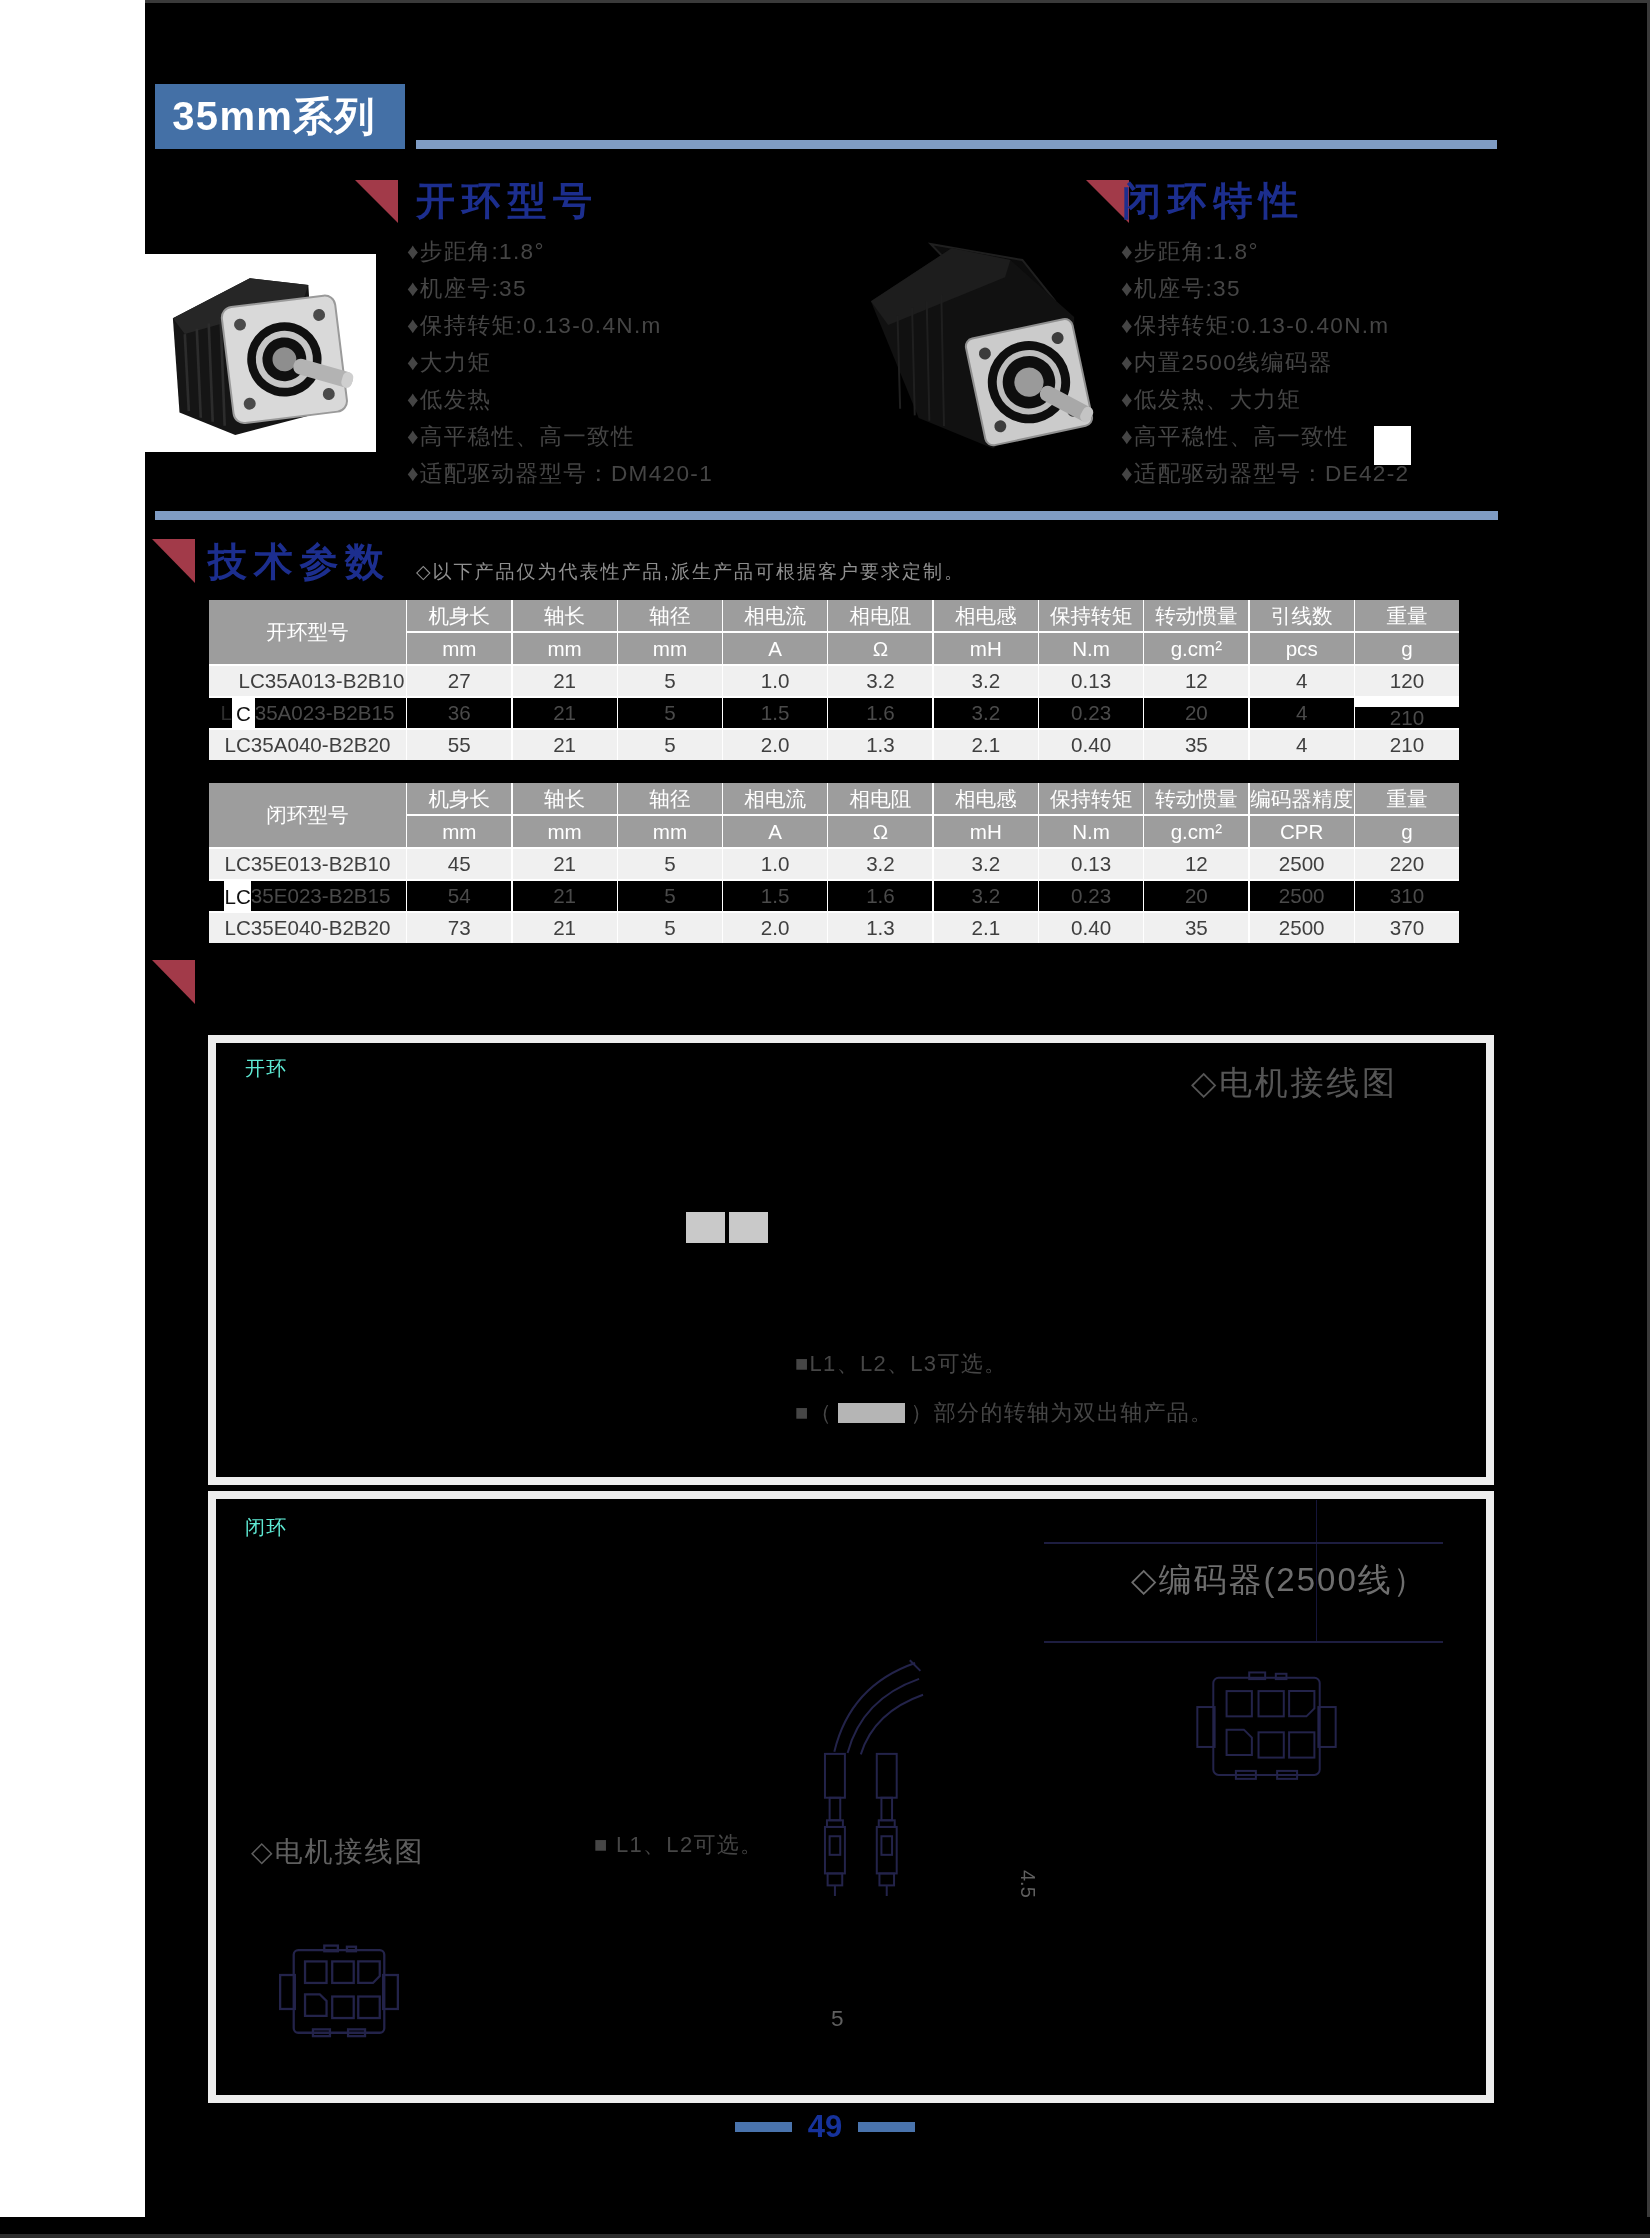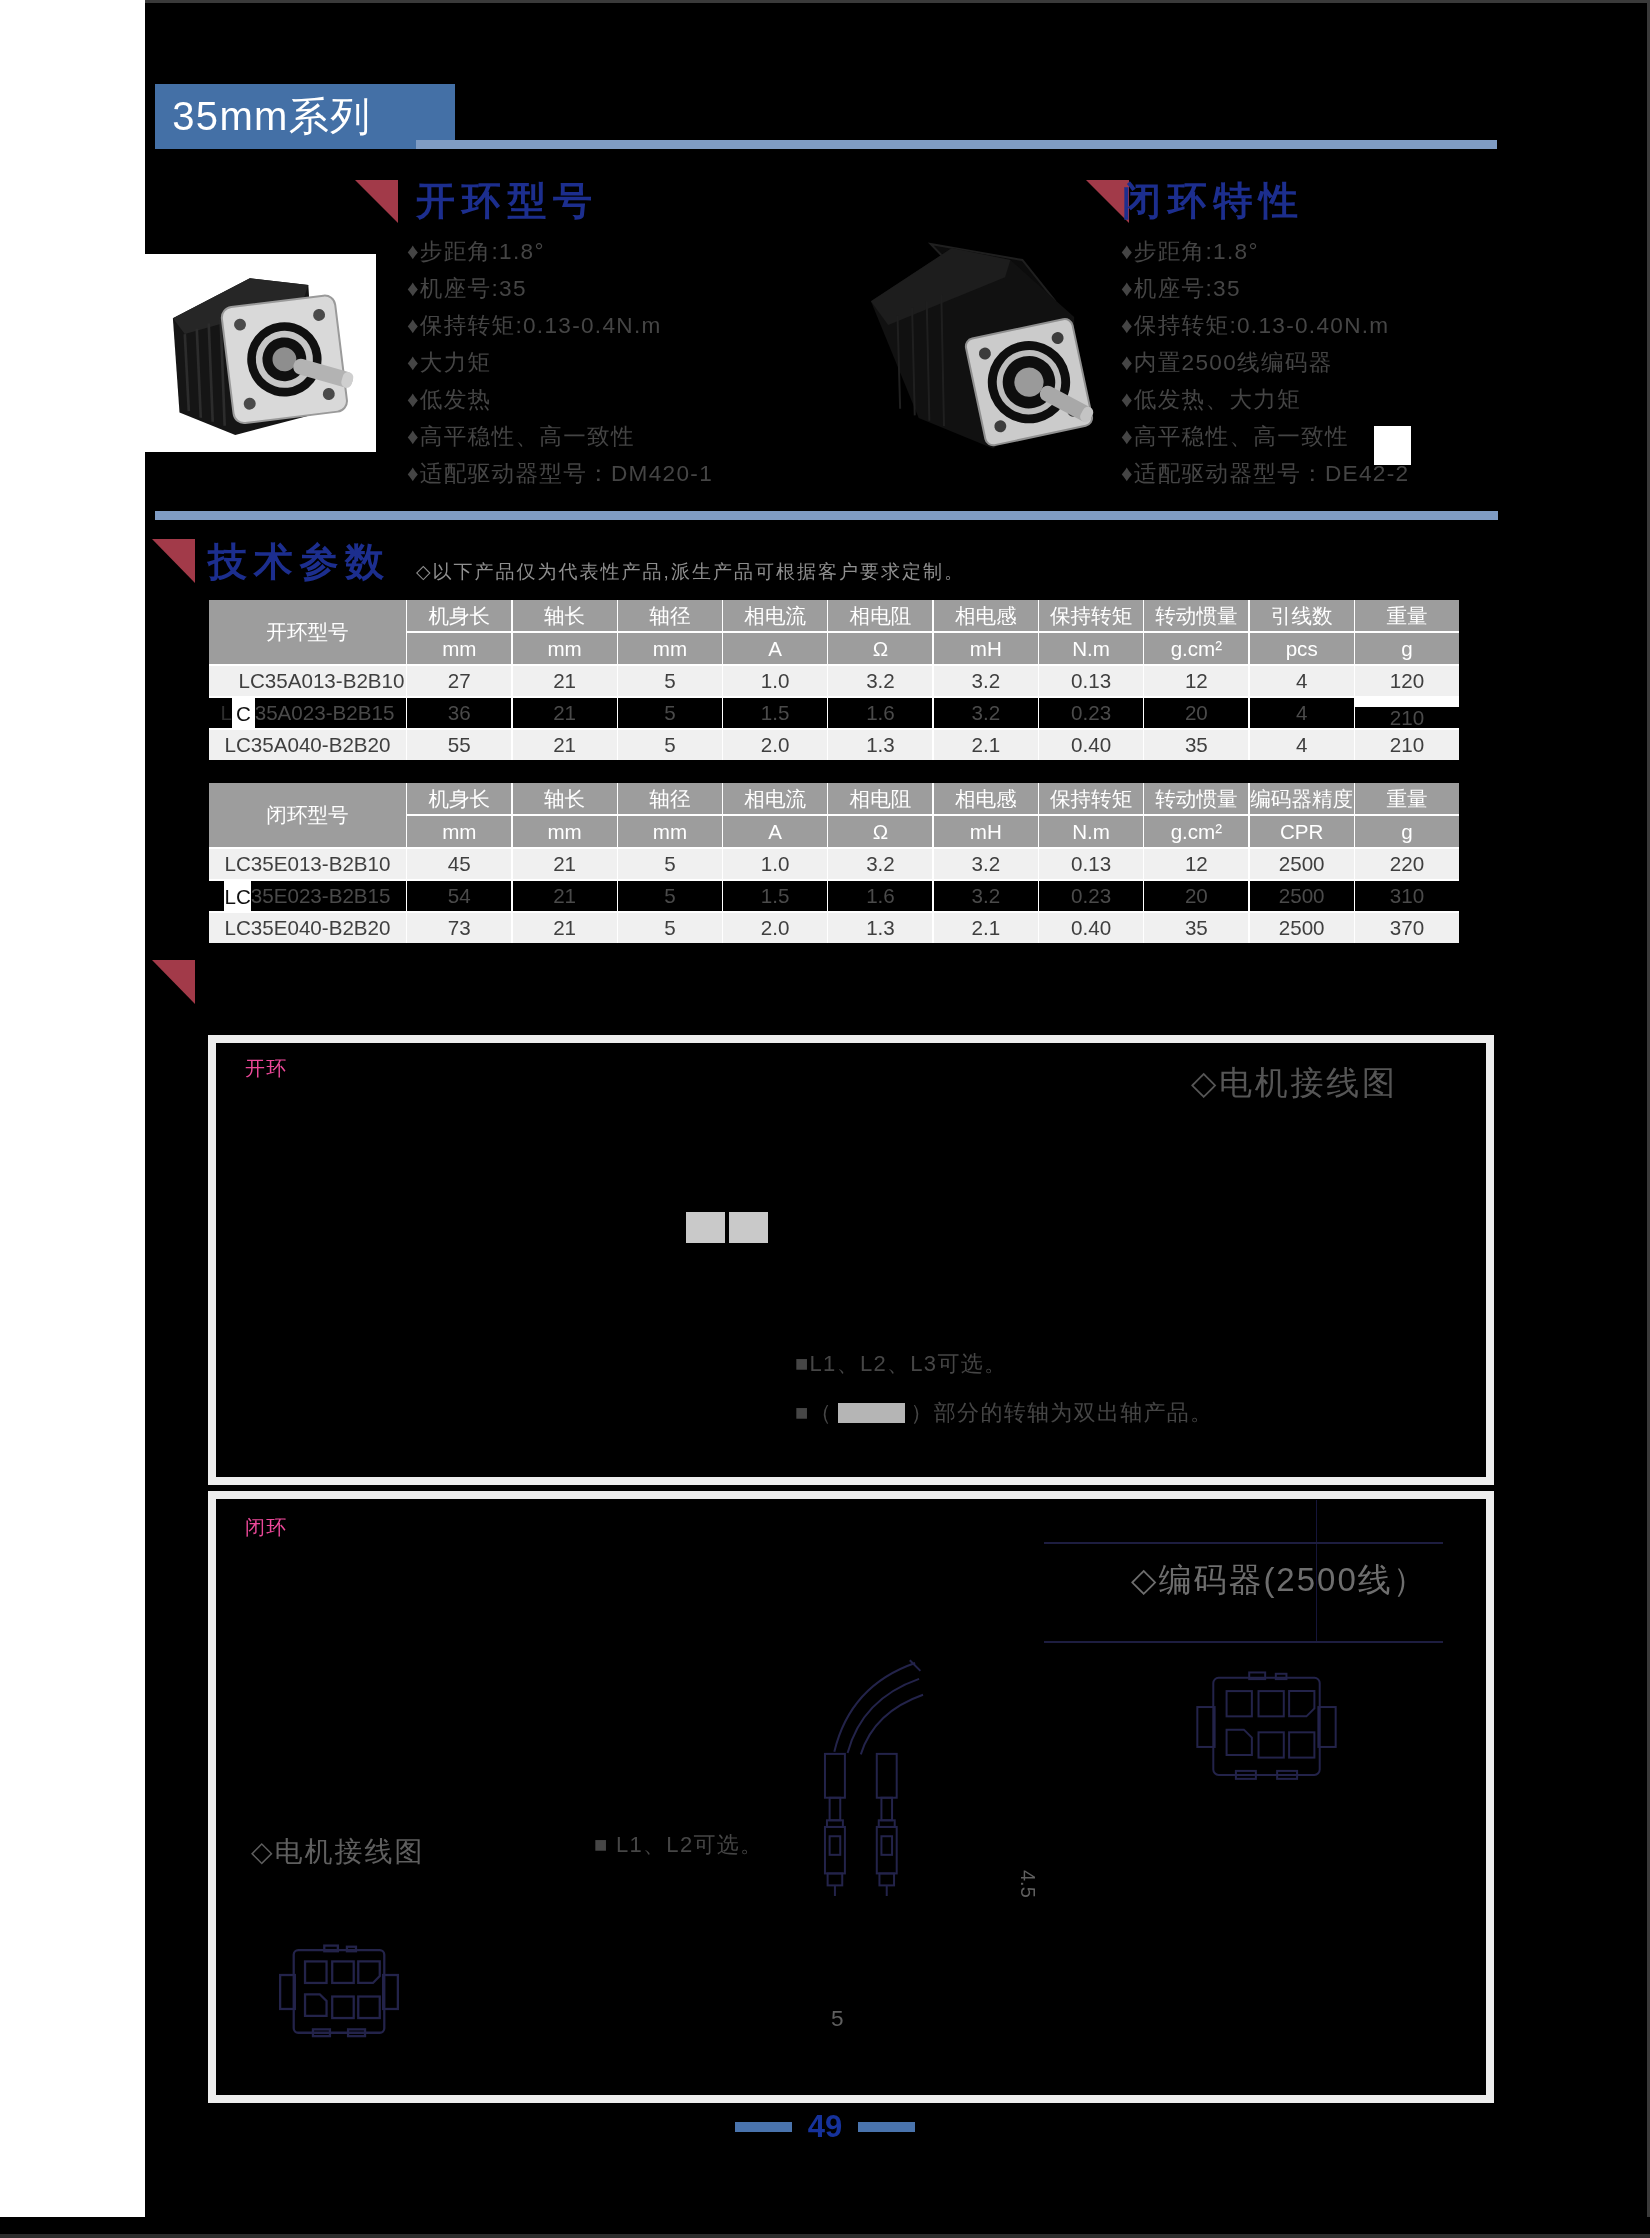--- a/index.html
+++ b/index.html
@@ -6,22 +6,22 @@
   #page{position:relative;width:1650px;height:2239px;background:#000;overflow:hidden;
         font-family:"Liberation Sans","DejaVu Sans",sans-serif;}
   .abs{position:absolute;}
   
   .left-margin{left:0;top:0;width:145px;height:2217px;background:#ffffff;}
   .top-line{left:145px;top:0;width:1505px;height:2.7px;background:#3a3a3a;}
   .right-line{left:1647px;top:0;width:2.7px;height:2239px;background:#3a3a3a;}
   .bottom-strip{left:0;top:2217px;width:1650px;height:22px;background:#000;}
   .bottom-line{left:0;top:2234px;width:1650px;height:4.7px;background:#2d2d2d;}
   
-  .series-badge{left:155px;top:84px;width:300px;height:65px;background:#4470a6;color:#fff;
-    font-size:40px;font-weight:400;display:flex;align-items:center;padding-left:17.3px;box-sizing:border-box;letter-spacing:1.3px;}
+  .series-badge{left:155px;top:84px;width:250px;height:65px;background:#4470a6;color:#fff;
+    font-size:40px;font-weight:700;display:flex;align-items:center;padding-left:17.3px;box-sizing:border-box;letter-spacing:1.3px;}
   .bar{background:#7f9cc4;height:9.3px;}
   .bar-top{left:416px;top:140px;width:1081px;}
   .bar-mid{left:155px;top:511px;width:1343px;height:8.6px;}
   
   .tri{width:43px;height:43px;background:#a23a49;clip-path:polygon(0 0,100% 0,100% 100%);}
   .sect-title{color:#1c2e8e;font-weight:700;font-size:39px;letter-spacing:6.7px;white-space:nowrap;}
   
   .feat{list-style:none;margin:0;padding:0;}
   .feat li{height:37px;line-height:37px;font-size:22.6px;color:#454545;letter-spacing:1.3px;white-space:nowrap;}
   .white-patch{background:#fff;}
@@ -32,21 +32,21 @@
        gap:2px 1.3px;background:#fff;}
   .tbl .cell{display:flex;align-items:center;justify-content:center;font-size:20.6px;}
   .tbl .h{background:#9d9d9d;color:#fff;}
   .tbl .mh{grid-column:1;grid-row:1/3;background:#9d9d9d;color:#fff;}
   .tbl .d{background:#f0f0f0;color:#3f3f3f;}
   .tbl .dark{background:#000;color:#4a4a4a;}
   .tbl .dim{color:#2e2e2e;}
   .tbl .wbox{display:inline-block;background:#fff;color:#111;min-width:22.6px;height:31px;line-height:31px;text-align:center;}
   
   .panel{background:#000;border:8.6px solid #ededed;box-sizing:border-box;}
-  .p-label{font-size:20px;color:#ec4899;letter-spacing:1.3px;}
+  .p-label{font-size:20px;color:#5eead4;letter-spacing:1.3px;}
   .p-big{font-size:33px;color:#565656;letter-spacing:2.7px;white-space:nowrap;}
   .p-med{font-size:28px;color:#5f5f5f;letter-spacing:2px;white-space:nowrap;}
   .p-note{font-size:22px;color:#464646;letter-spacing:1.3px;white-space:nowrap;}
   .enc-line{background:#1d1d40;height:2px;}
   .enc-title{font-size:33px;color:#6e6e6e;letter-spacing:2px;white-space:nowrap;}
   .vline{background:#15153a;width:1.3px;}
   .swatch{display:inline-block;width:67px;height:20px;background:#b5b5b5;vertical-align:-2.7px;margin:0 5.3px;}
   .dim-rot{font-size:20px;color:#5f5f5f;transform:rotate(90deg);transform-origin:left top;white-space:nowrap;}
   .dim-num{font-size:22.6px;color:#5f5f5f;}
   

